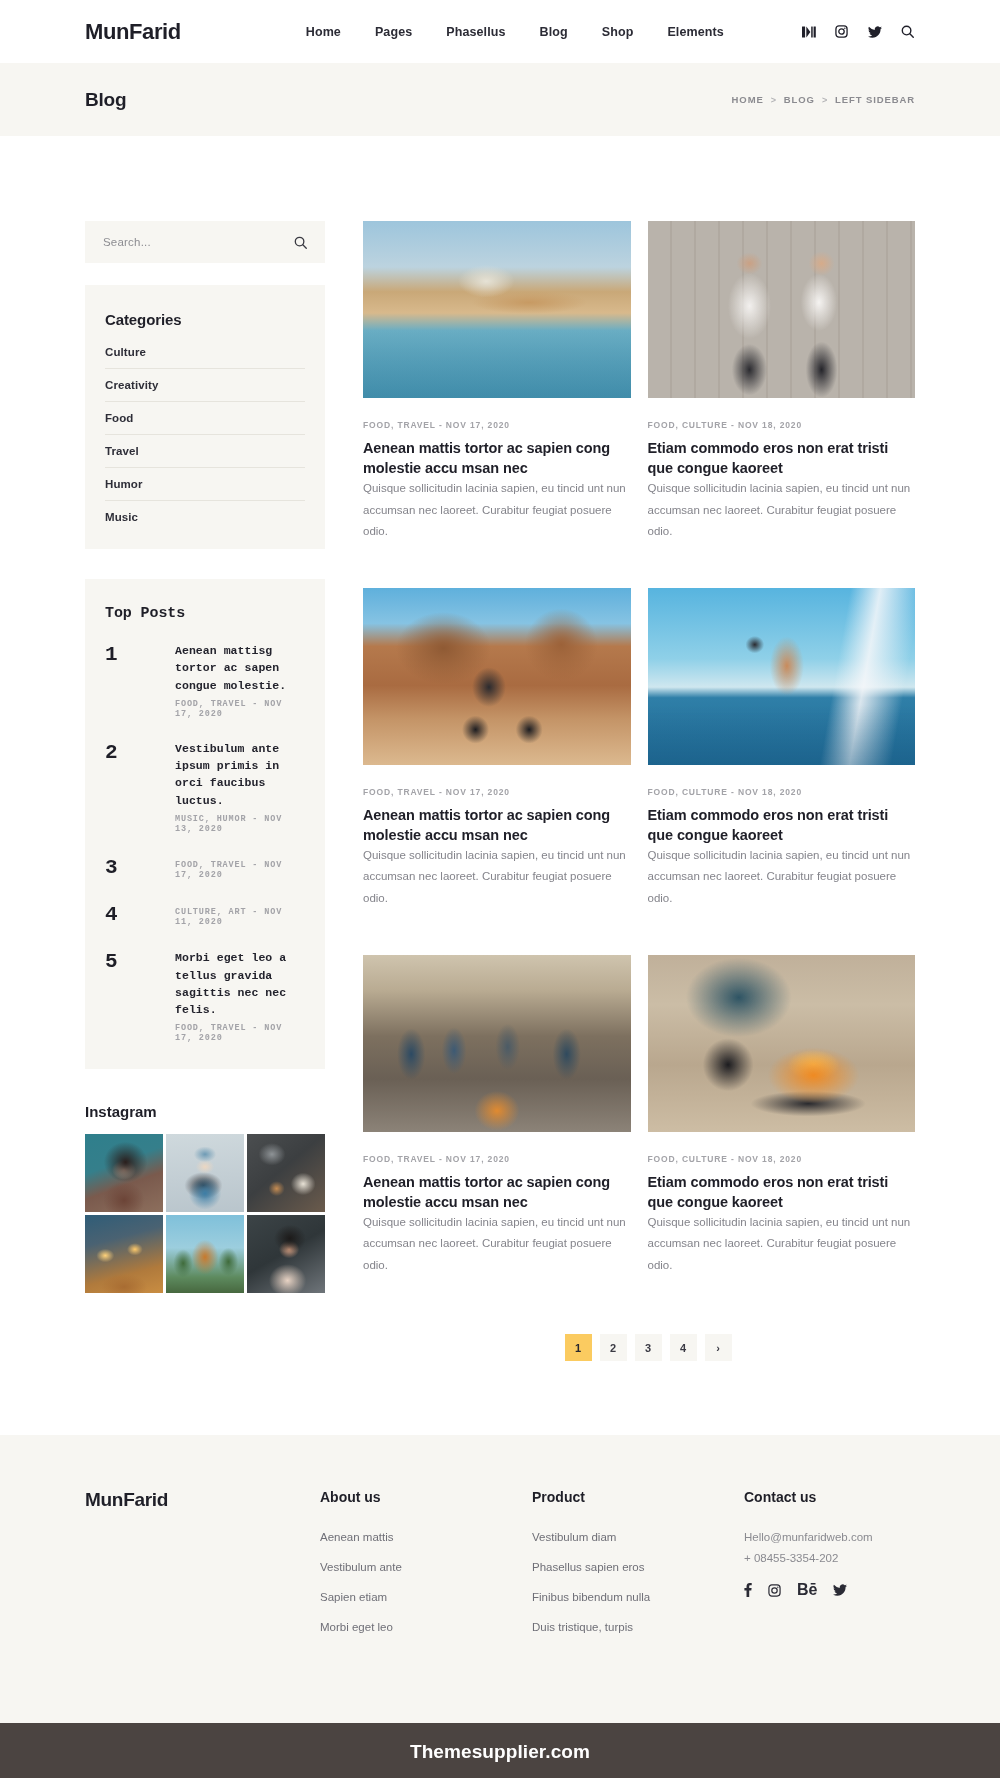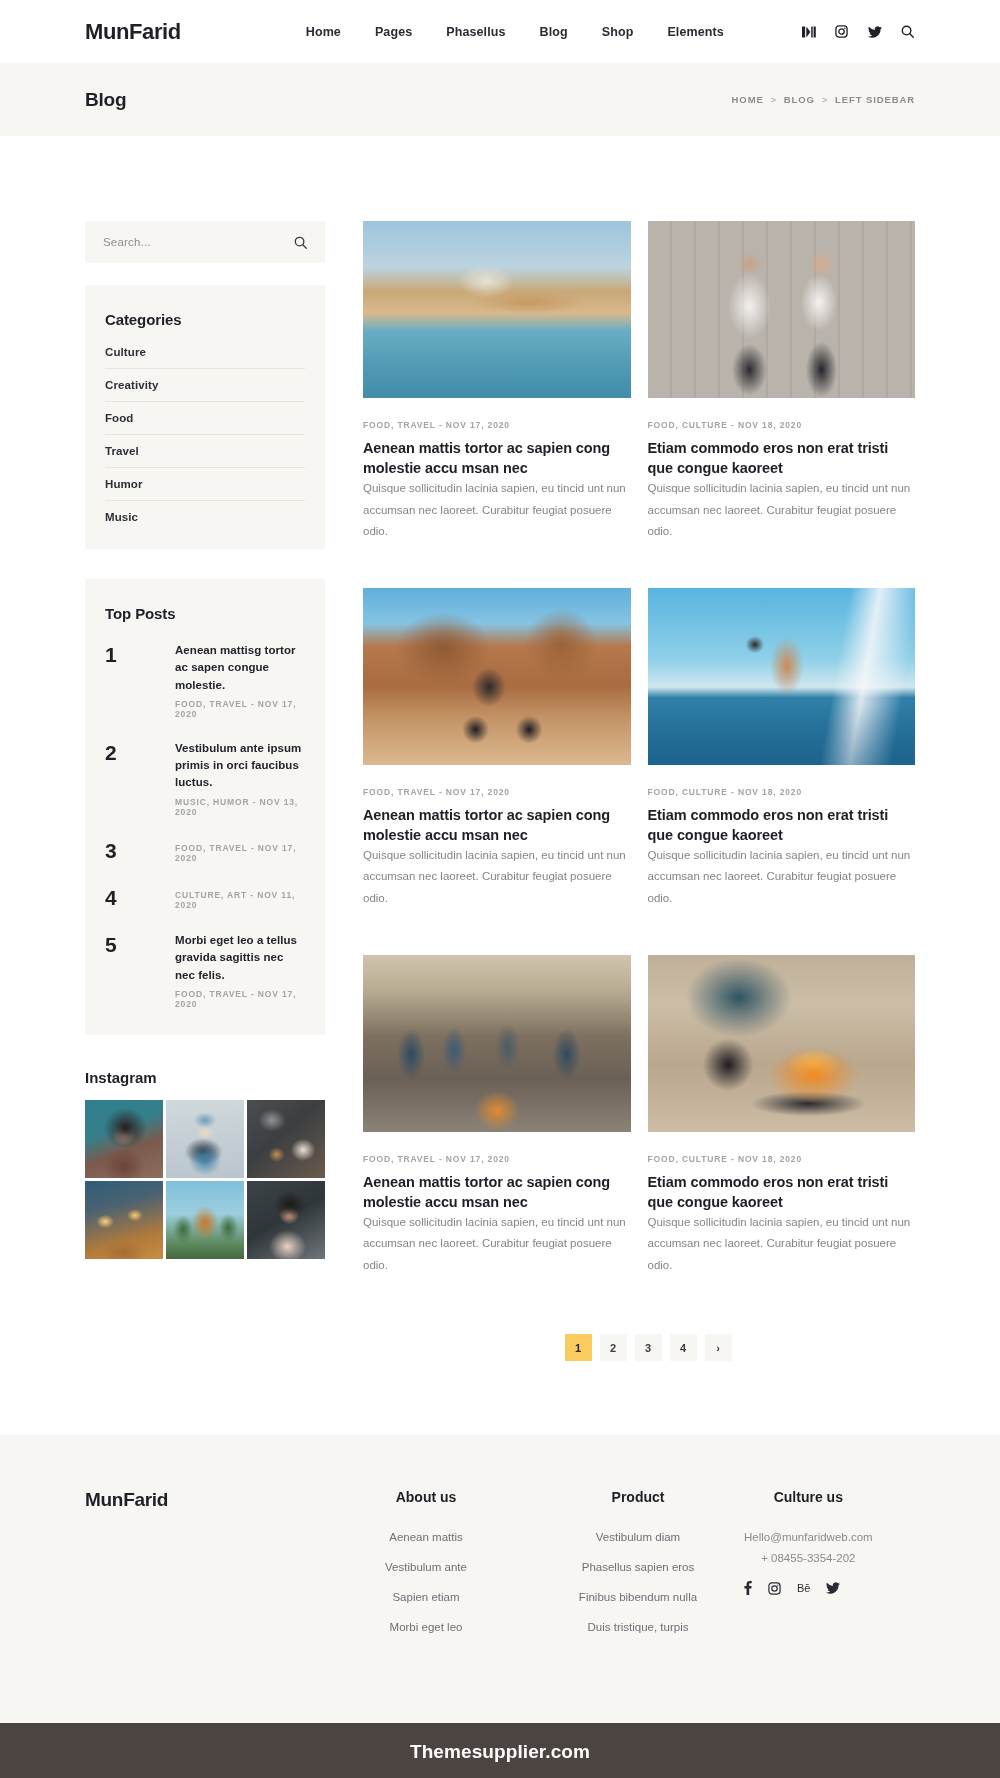--- a/index.html
+++ b/index.html
@@ -263,21 +263,21 @@
     padding: 54px 85px 72px 85px;
     display: flex;
   }
   .f-col-brand { width: 235px; }
   .f-brand {
     font-size: 19px;
     font-weight: 800;
     color: #1f1f28;
     letter-spacing: -0.3px;
   }
-  .f-col { width: 212px; text-align: center; }
+  .f-col { width: 212px; }
   .f-col.contact { width: auto; }
   .f-title {
     font-size: 14px;
     font-weight: 800;
     color: #1f1f28;
     margin-bottom: 26px;
   }
   .f-link {
     display: block;
     font-size: 11.5px;
@@ -294,21 +294,21 @@
   .f-socials {
     display: flex;
     gap: 16px;
     align-items: center;
     margin-top: 17px;
   }
   .f-socials .ico {
     color: #2b2b35;
     cursor: pointer;
     display: flex; align-items: center;
-    font-size: 11px; font-weight: 400;
+    font-size: 16px; font-weight: 700;
   }
   .bottom-bar {
     background: #4b4441;
     height: 58px;
     display: flex;
     align-items: center;
     justify-content: center;
     color: #ffffff;
     font-size: 19px;
     font-weight: 700;
@@ -391,21 +391,21 @@
       <ul class="cat-list">
         <li class="cat-item">Culture</li>
         <li class="cat-item">Creativity</li>
         <li class="cat-item">Food</li>
         <li class="cat-item">Travel</li>
         <li class="cat-item">Humor</li>
         <li class="cat-item">Music</li>
       </ul>
     </div>
 
-    <div class="widget" style="margin-top:30px;">
+    <div class="widget" style="margin-top:30px;font-family:Liberation Mono, monospace;">
       <div class="widget-title" style="margin-bottom:20px;">Top Posts</div>
       <ul class="top-list">
         <li class="top-item">
           <div class="top-num">1</div>
           <div class="top-body">
             <div class="top-head">Aenean mattisg tortor ac sapen congue molestie.</div>
             <div class="top-meta">FOOD, TRAVEL - NOV 17, 2020</div>
           </div>
         </li>
         <li class="top-item">
@@ -547,21 +547,21 @@
 
   <div class="f-col">
     <div class="f-title">Product</div>
     <a class="f-link">Vestibulum diam</a>
     <a class="f-link">Phasellus sapien eros</a>
     <a class="f-link">Finibus bibendum nulla</a>
     <a class="f-link">Duis tristique, turpis</a>
   </div>
 
   <div class="f-col contact">
-    <div class="f-title">Culture us</div>
+    <div class="f-title">Contact us</div>
     <div class="f-text">Hello@munfaridweb.com</div>
     <div class="f-text">+ 08455-3354-202</div>
     <div class="f-socials">
       <span class="ico">
         <svg width="8" height="14" viewBox="0 0 8 14" fill="currentColor">
           <path d="M5.2 14V7.6h2.1l.32-2.5H5.2V3.5c0-.72.2-1.2 1.23-1.2H7.7V.1C7.47.07 6.68 0 5.76 0 3.84 0 2.53 1.17 2.53 3.32V5.1H.4v2.5h2.13V14h2.67z"></path>
         </svg>
       </span>
       <span class="ico">
         <svg width="13" height="13" viewBox="0 0 14 14" fill="none" stroke="currentColor" stroke-width="1.3">

